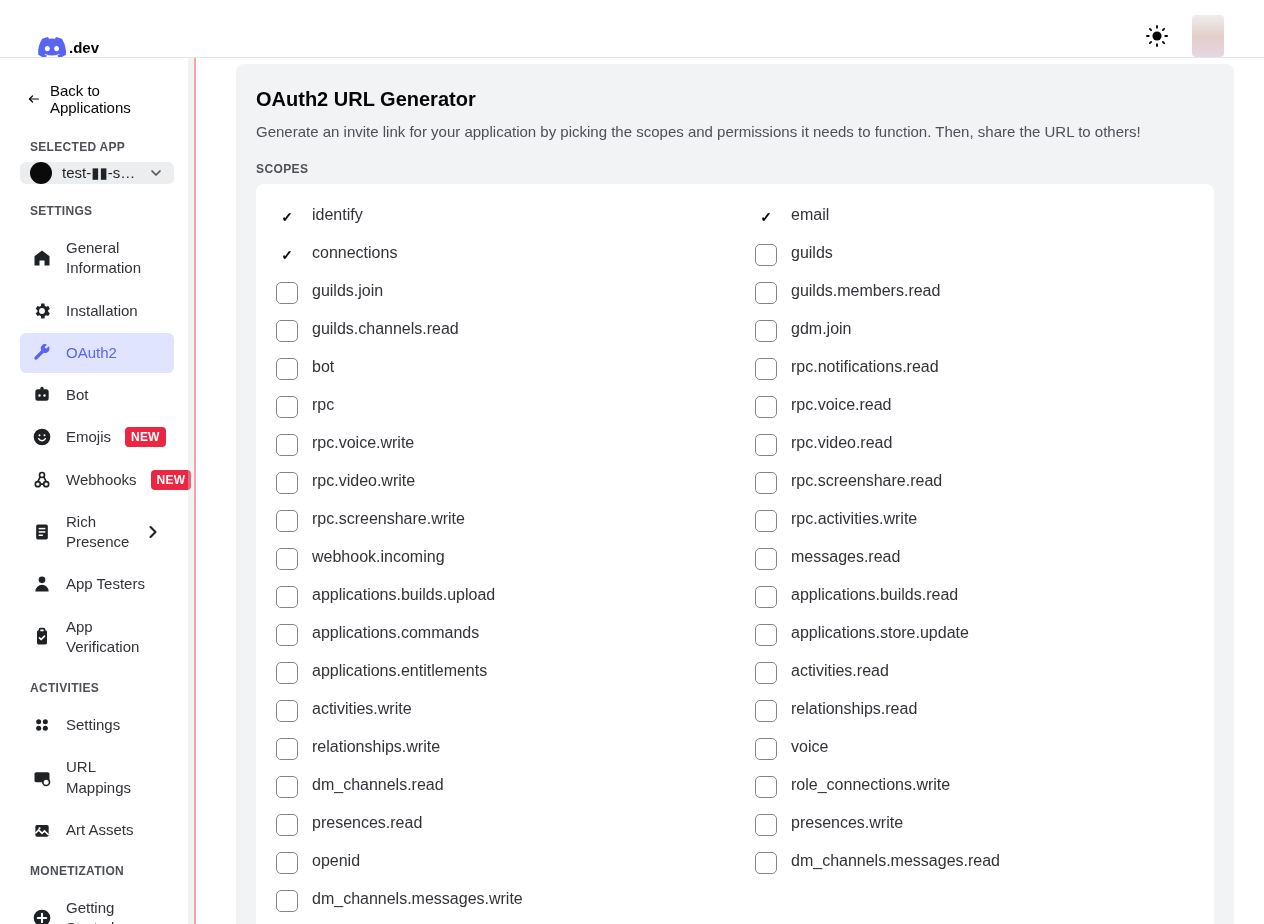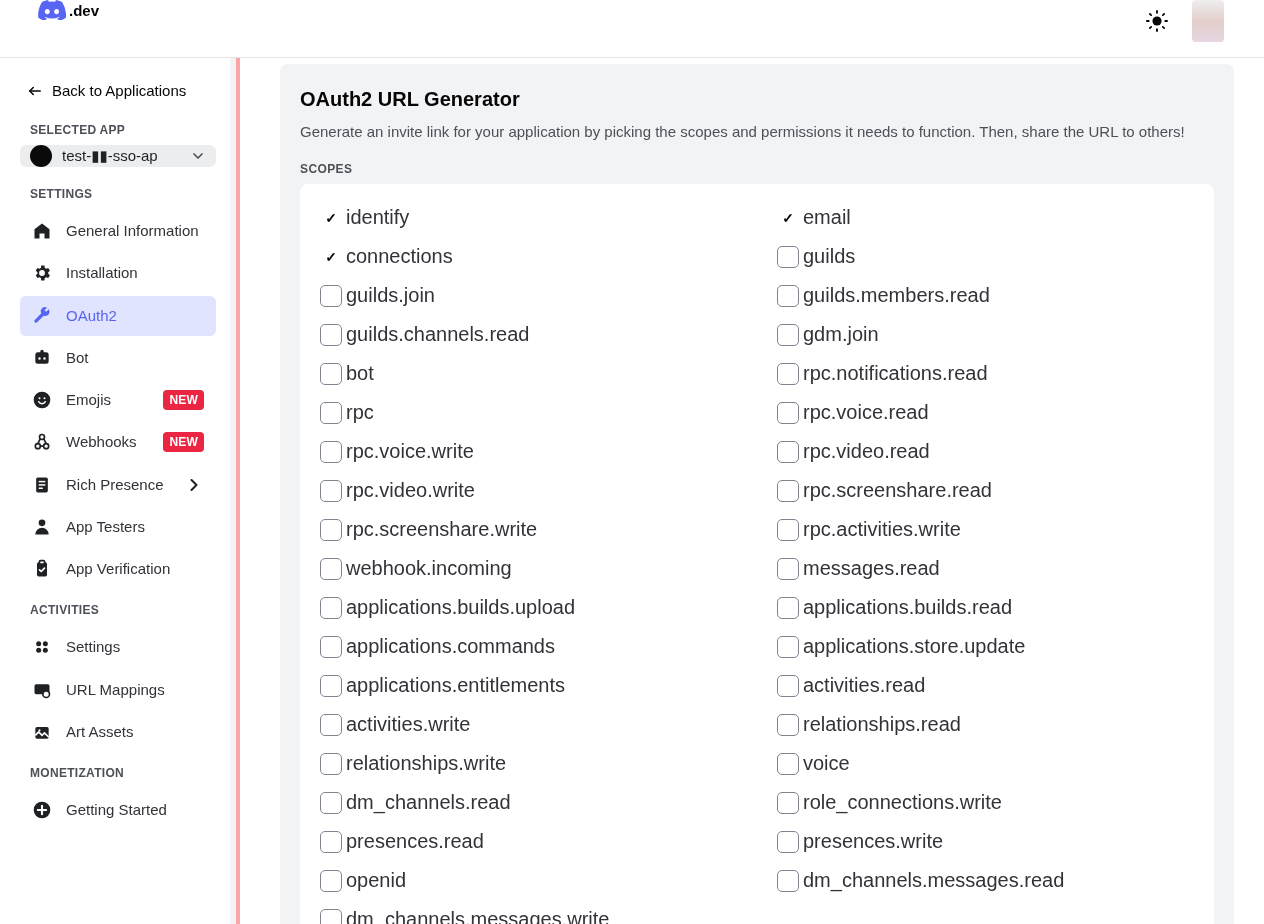--- a/index.html
+++ b/index.html
@@ -8,21 +8,21 @@
   background: #fff;
   color: #060607;
   width: 1264px;
   height: 924px;
   overflow: hidden;
 }
 .header {
   height: 58px;
   border-bottom: 1px solid #e3e5e8;
   display: flex;
-  align-items: flex-start;
+  align-items: flex-end;
   justify-content: space-between;
   padding: 0 40px 0 38px;
 }
 .logo {
   display: flex;
   align-items: center;
   gap: 3px;
   font-weight: 800;
   font-size: 15px;
 }
@@ -40,25 +40,25 @@
   width: 32px;
   height: 42px;
   background: linear-gradient(180deg,#eee,#e3ceca,#e6d6e3);
   border-radius: 4px;
 }
 .main {
   display: flex;
   height: calc(924px - 58px);
 }
 .sidebar {
-  width: 240px;
+  width: 196px;
   flex: none;
   padding: 12px 20px 20px 20px;
   overflow-y: auto;
-  border-right: 4px solid #fca5a5;
+  border-right: 2px solid #fca5a5;
   position: relative;
 }
 .sidebar::after {
   content:"";
   position:absolute;
   right:0; top:0;
   width:6px; height:100%;
   background:#dcdee1;
   opacity:.35;
 }
@@ -137,24 +137,24 @@
   background:#fff;
   border-radius:8px;
   padding:14px 20px;
   display:grid;
   grid-template-columns:1fr 1fr;
   column-gap:40px;
   row-gap:0;
 }
 .scope-row {
   display:flex;
-  align-items:center;
-  gap:4px;
+  align-items:flex-start;
+  gap:14px;
   padding:8px 0;
-  font-size:20px;
+  font-size:16px;
   color:#313338;
   cursor:pointer;
 }
 .cb {
   width:22px;
   height:22px;
   border:1px solid #80848e;
   border-radius:5px;
   display:flex;
   align-items:center;

